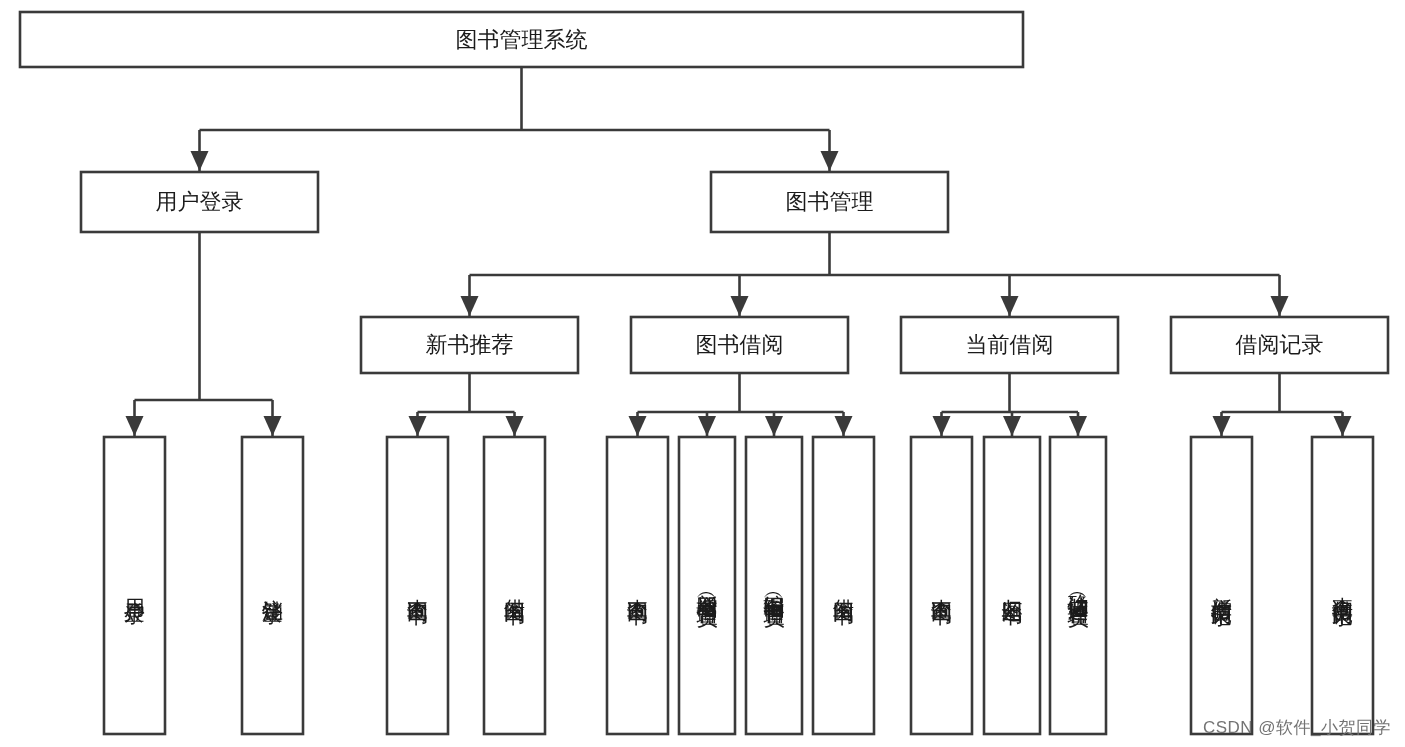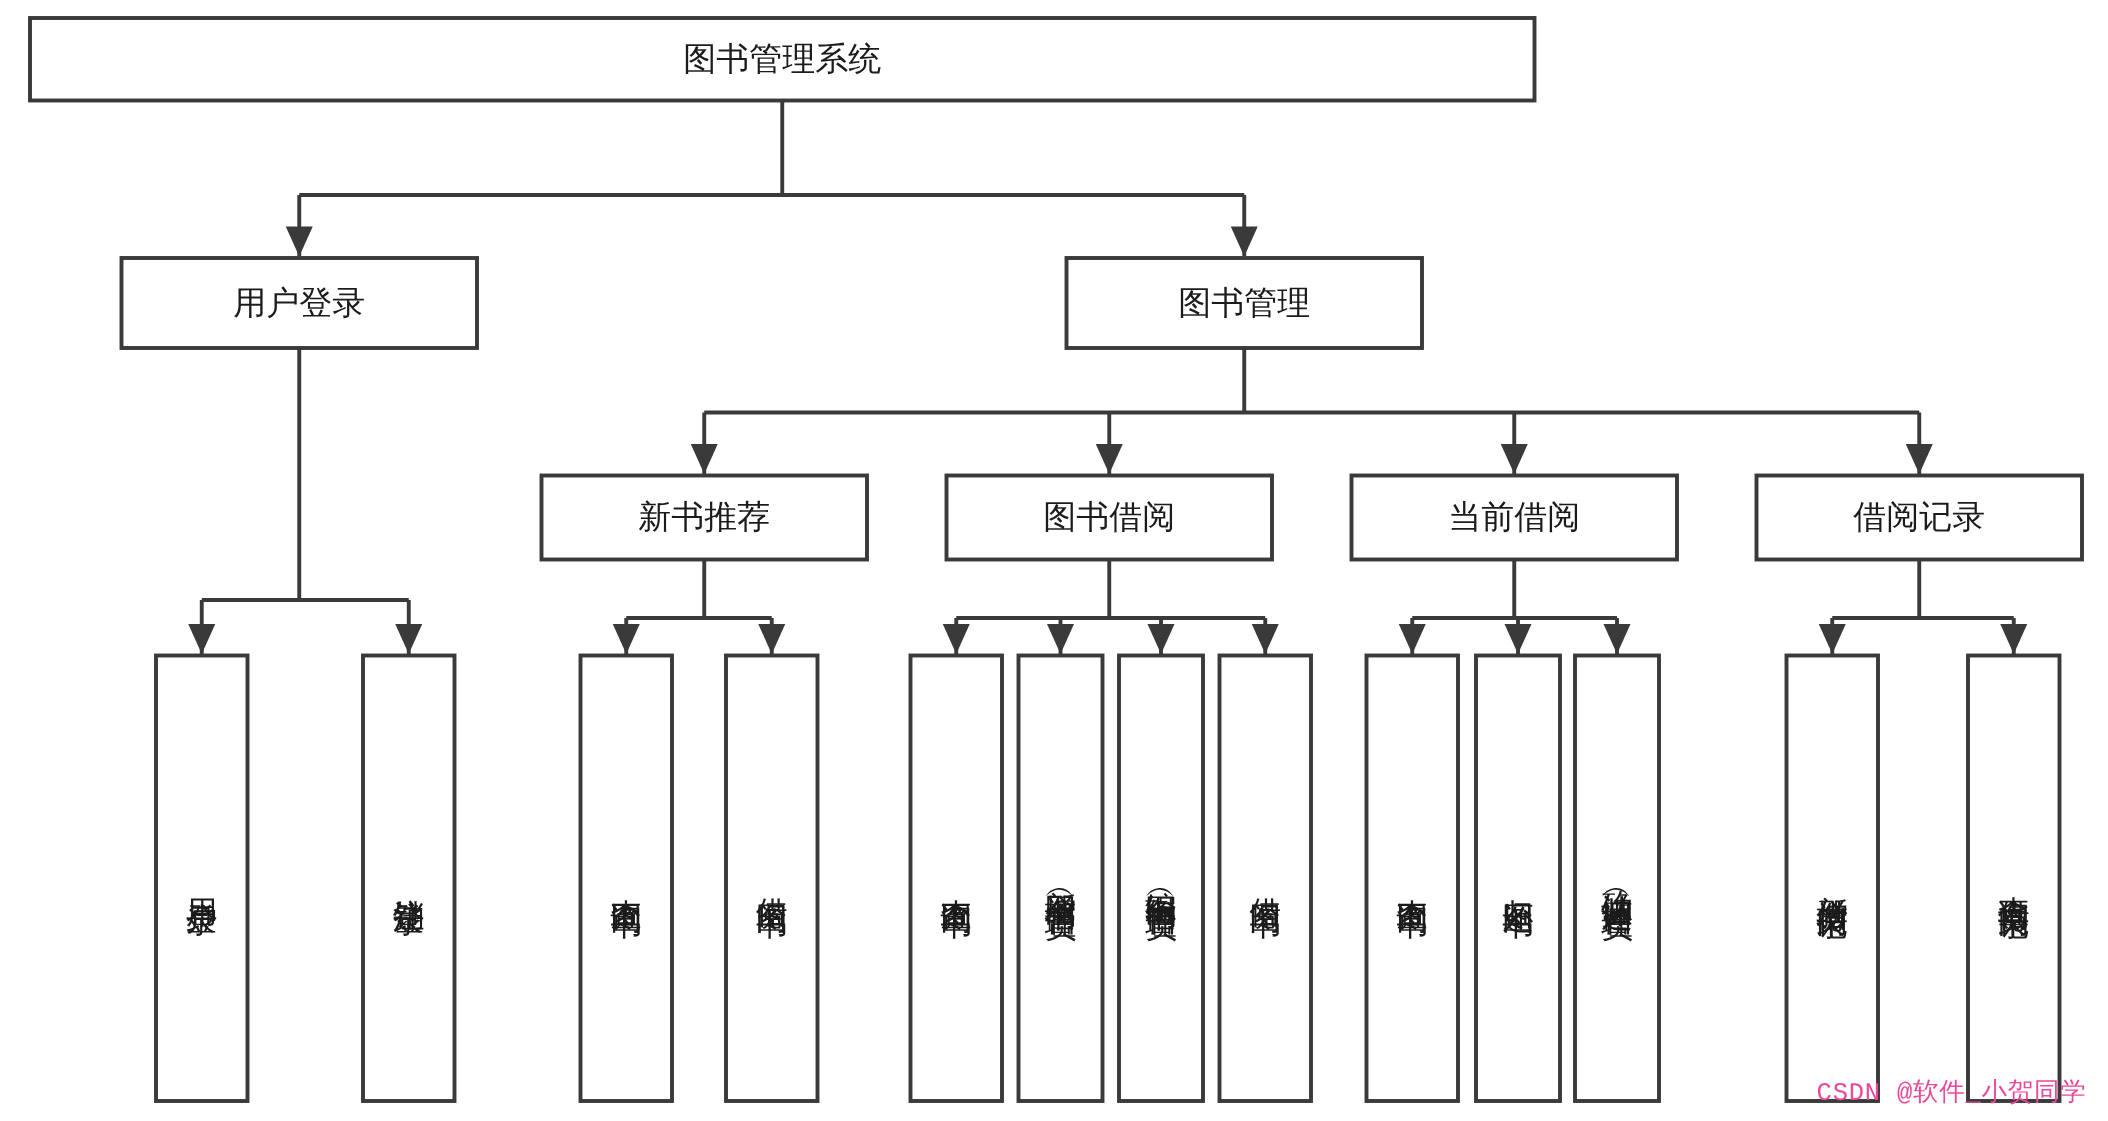--- a/index.html
+++ b/index.html
@@ -64,23 +64,23 @@
     line-height: 1.05;
     color: #1b1b1b;
     letter-spacing: 2px;
     white-space: nowrap;
     pointer-events: none;
   }
   .watermark {
     position: absolute;
     right: 14px;
     bottom: 8px;
-    font-family: Liberation Mono, monospace;
+    font-family: Liberation Sans, sans-serif;
     font-size: 17px;
-    color: #ec4899;
+    color: #737373;
     letter-spacing: 0.5px;
     white-space: nowrap;
   }
 </style>
 </head>
 <body>
 
 <div id="diagram-root">
 
   <svg class="canvas" viewBox="0 0 1405 747">

